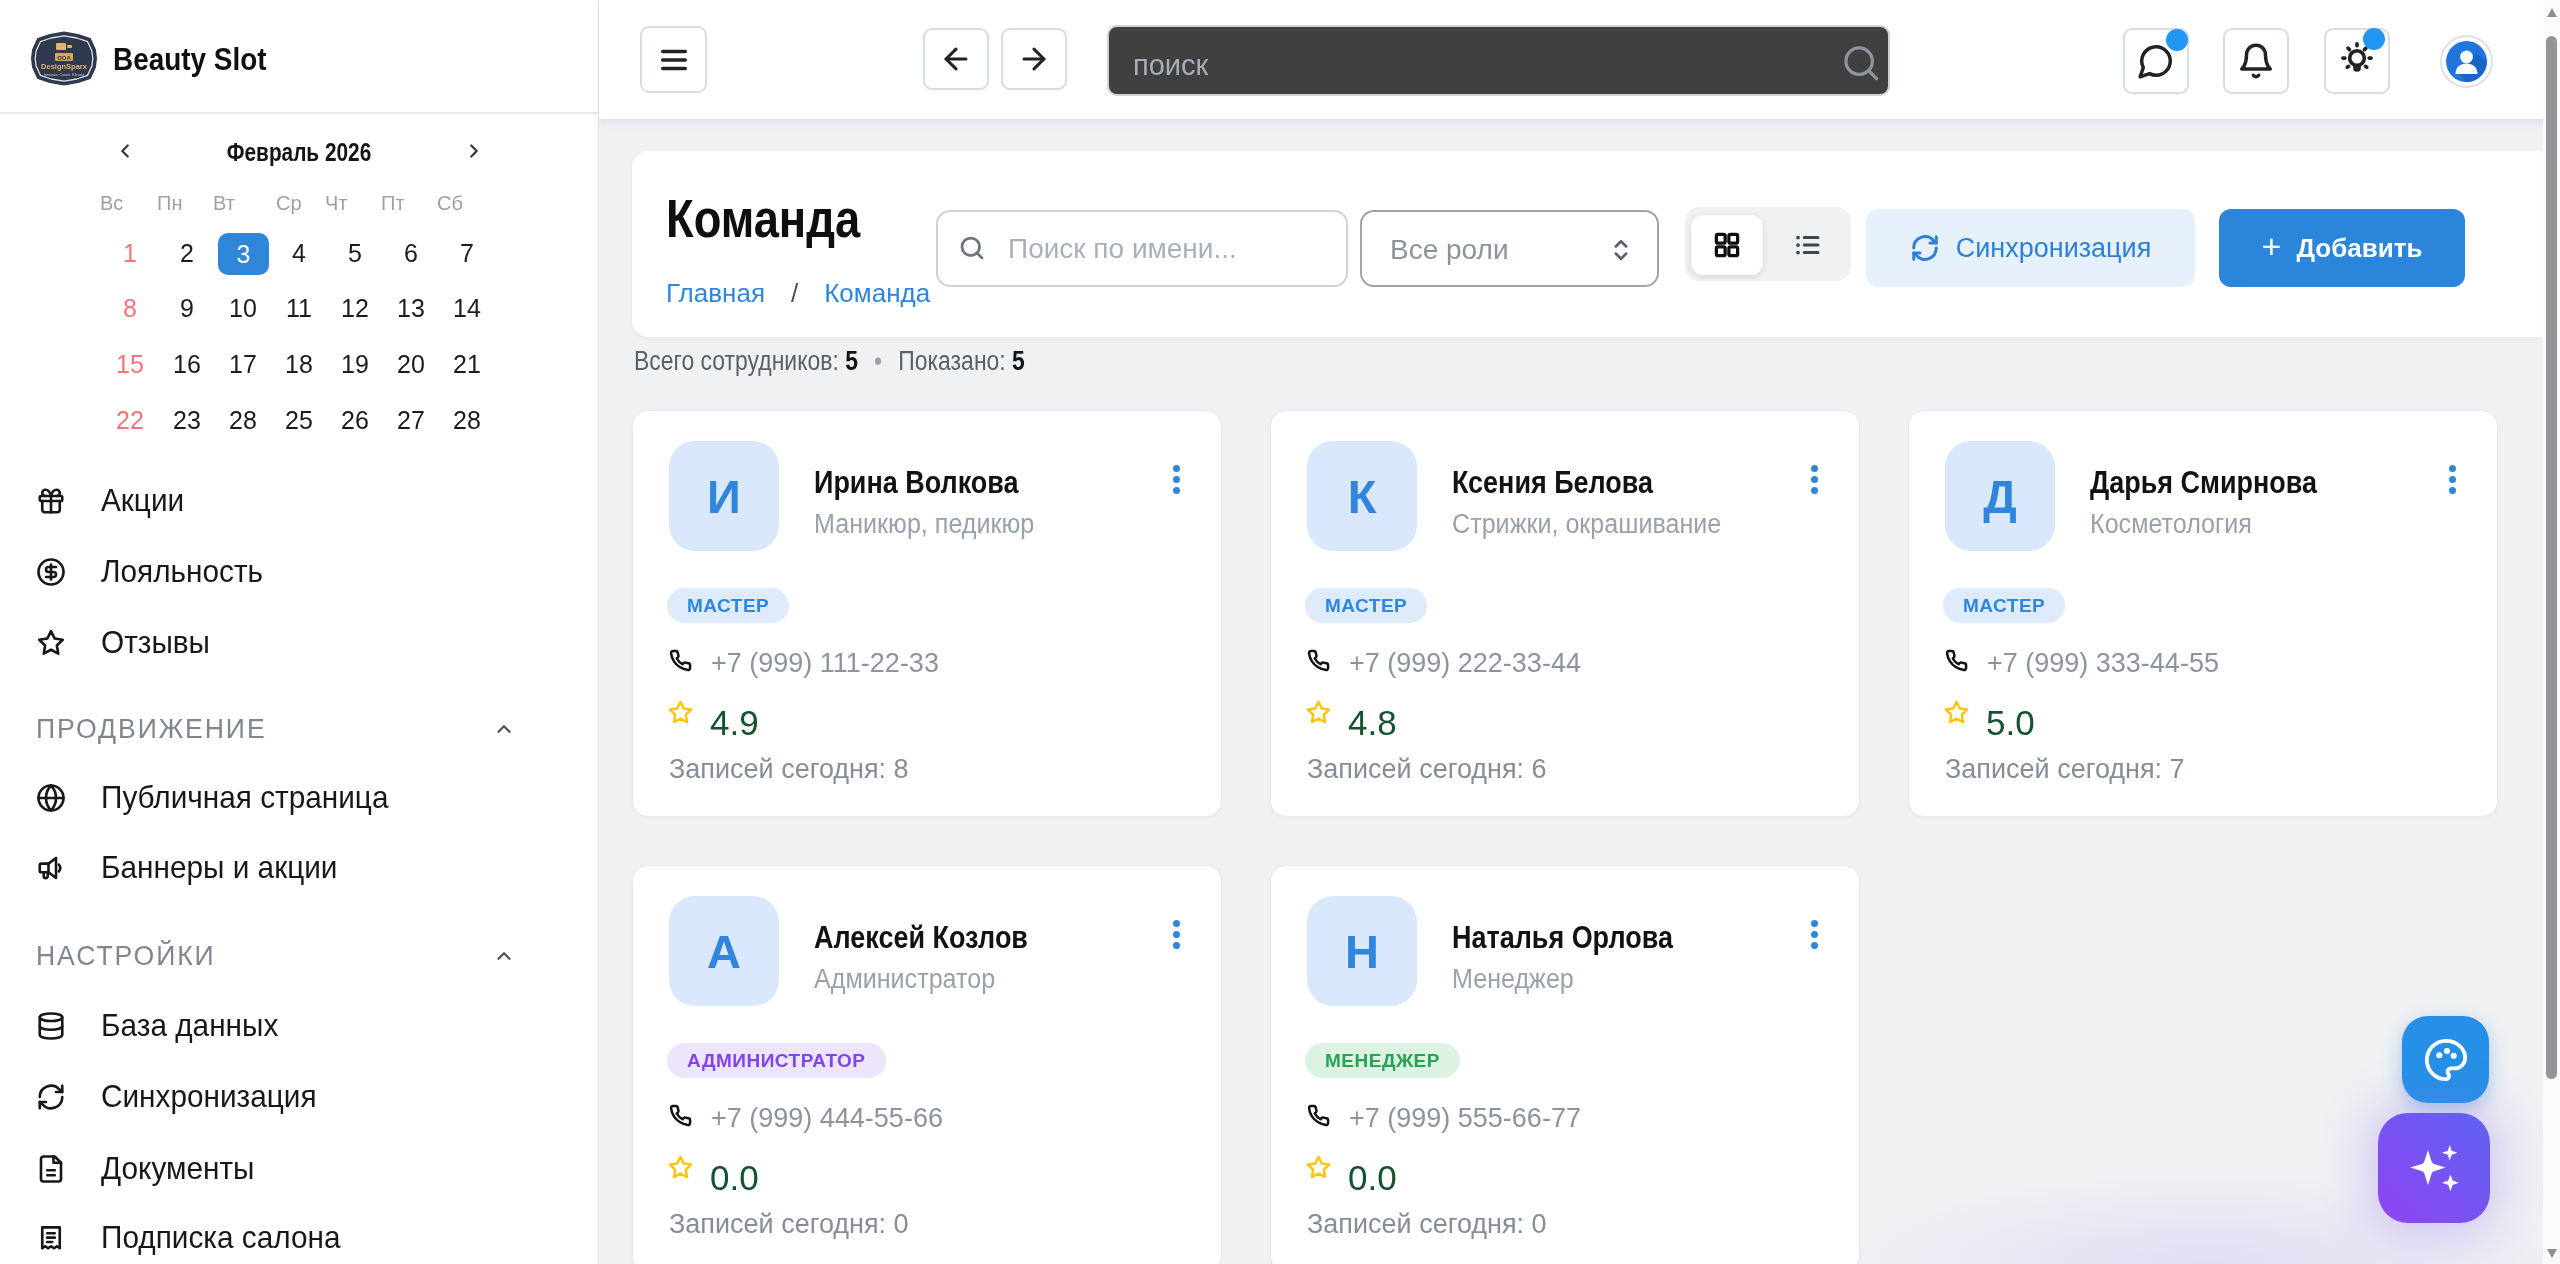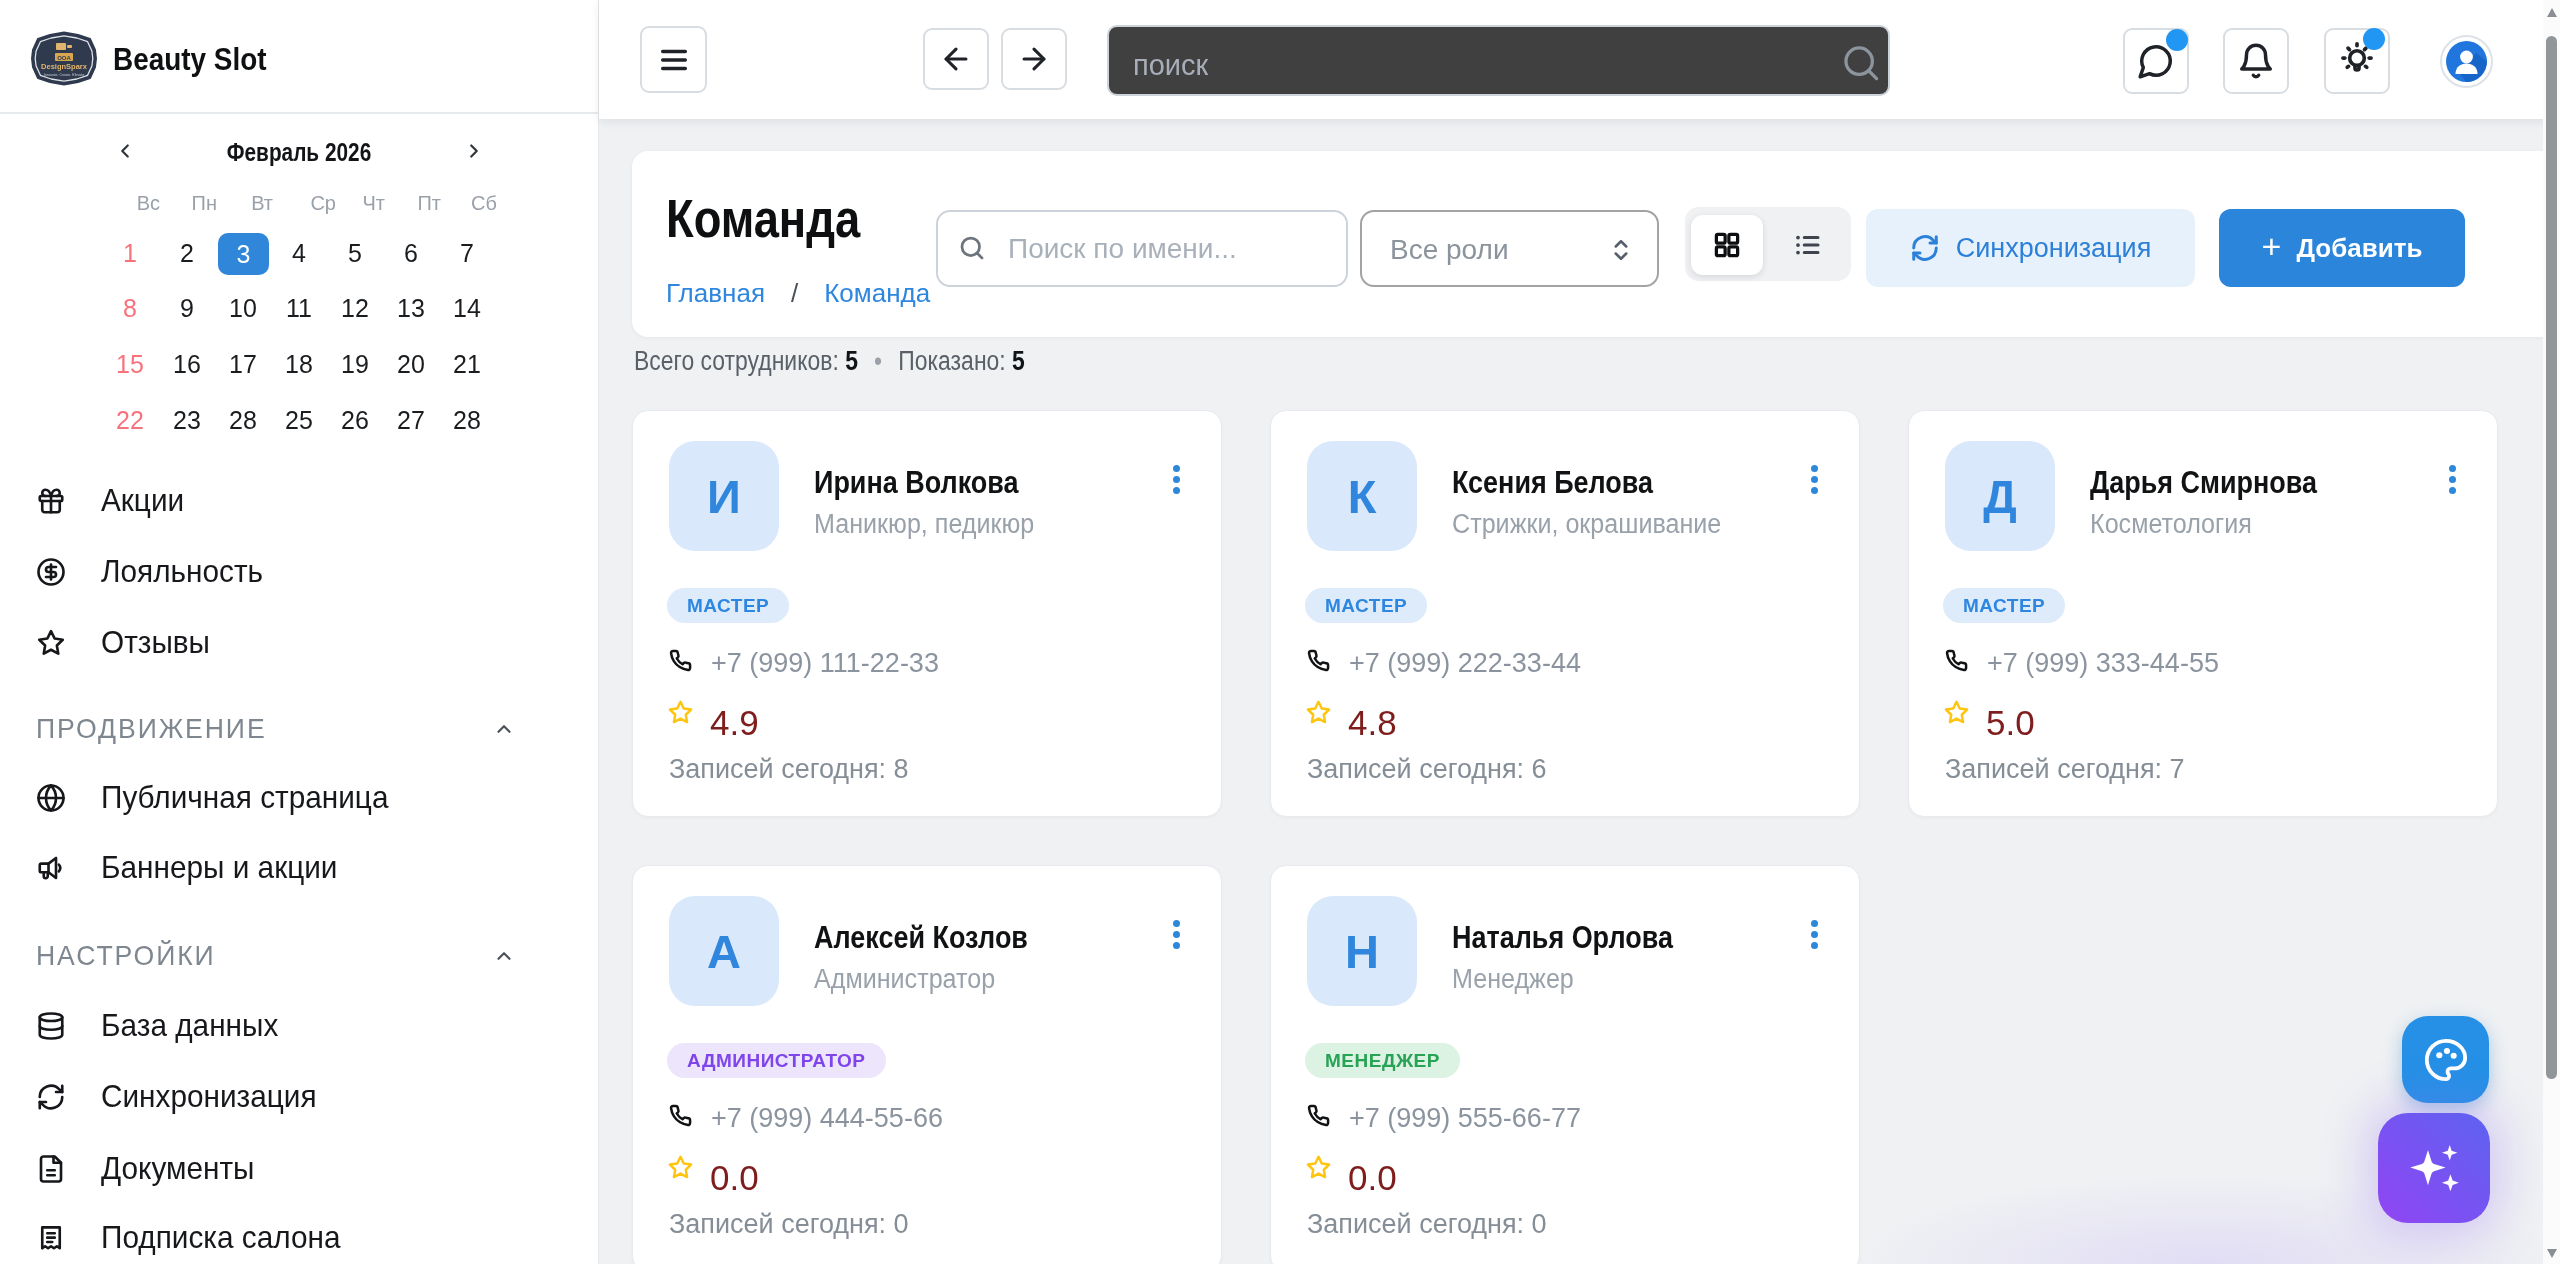--- a/index.html
+++ b/index.html
@@ -10,21 +10,21 @@
 
   
   #sidebar { position:absolute; left:0; top:0; width:599px; height:1264px; background:#fff; border-right:1px solid #e3e6ea; }
   #logo-badge { position:absolute; left:31px; top:31px; }
   #logo-title { position:absolute; left:113px; top:42px; font-size:31px; font-weight:bold; color:#0e1012; transform:scaleX(.9); transform-origin:0 0; white-space:nowrap; }
   #side-div1 { position:absolute; left:0; top:112px; width:599px; height:2px; background:#e7eaec; }
 
   
   #cal-title { position:absolute; left:0; top:137px; width:598px; text-align:center; font-size:26px; font-weight:bold; color:#121417; transform:scaleX(.8); }
   .cal-arr { position:absolute; top:140px; color:#30363c; }
-  .ch { position:absolute; width:60px; text-align:right; font-size:20px; color:#9aa1a9; }
+  .ch { position:absolute; width:60px; text-align:left; font-size:20px; color:#9aa1a9; }
   .day { position:absolute; width:60px; text-align:center; font-size:25px; color:#1a1d20; }
   .sun { color:#f8727b; }
   #selday { position:absolute; left:218px; top:233px; width:51px; height:42px; background:#3086d8; border-radius:10px; color:#fff; font-size:25px; text-align:center; line-height:42px; }
 
   
   .mi { position:absolute; left:0; width:598px; height:44px; }
   .mi svg { position:absolute; left:36px; top:50%; transform:translateY(-50%); }
   .mi .t { position:absolute; left:101px; top:calc(50% - 1px); transform:translateY(-50%) scaleX(.93); transform-origin:0 50%; font-size:32px; color:#16181b; white-space:nowrap; }
   .sect { position:absolute; left:36px; font-size:28px; color:#7e868f; letter-spacing:2px; font-weight:normal; transform:scaleX(.95); transform-origin:0 0; white-space:nowrap; }
   .sect-ch { position:absolute; left:493px; color:#4b5259; }
@@ -65,21 +65,21 @@
   .sub { position:absolute; left:181px; top:98px; font-size:27px; color:#99a1ab; transform:scaleX(.93); transform-origin:0 0; white-space:nowrap; }
   .dots3 { position:absolute; left:528px; top:46px; width:30px; height:46px; }
   .dots3 i { position:absolute; left:50%; width:7px; height:7px; margin-left:-3.5px; border-radius:50%; background:#2d87da; }
   .badge { position:absolute; left:34px; top:177px; height:35px; border-radius:18px; padding:0 20px; font-size:19px; font-weight:bold; letter-spacing:.5px; line-height:35px; }
   .b-blue { background:#ddebfb; color:#2d87e0; }
   .b-purple { background:#ece5fc; color:#7f45ea; }
   .b-green { background:#dcf3e4; color:#28a355; }
   .row-ph { position:absolute; left:36px; top:238px; }
   .ph-t { position:absolute; left:78px; top:237px; font-size:27px; color:#8b949e; }
   .row-st { position:absolute; left:34px; top:288px; }
-  .st-t { position:absolute; left:77px; top:292px; font-size:35px; color:#7f1d1d; }
+  .st-t { position:absolute; left:77px; top:292px; font-size:35px; color:#14532d; }
   .rec { position:absolute; left:36px; top:343px; font-size:27px; color:#858d96; white-space:nowrap; }
 
   
   #fab-palette { position:absolute; left:2402px; top:1016px; width:87px; height:87px; border-radius:26px; background:#2590e6; display:flex; align-items:center; justify-content:center; box-shadow:0 6px 18px rgba(37,120,200,.35); }
   #fab-spark { position:absolute; left:2378px; top:1113px; width:112px; height:110px; border-radius:30px; background:linear-gradient(225deg,#5d63f0 0%,#7a52f2 55%,#9145f2 100%); display:flex; align-items:center; justify-content:center; box-shadow:0 0 45px 12px rgba(150,110,246,.30); }
 
   
   #sbar { position:absolute; right:0; top:0; width:17px; height:1264px; background:#fbfbfc; }
   #sbar .thumb { position:absolute; left:3px; top:36px; width:11px; height:1043px; background:#939699; border-radius:7px; }
   #sbar .tri-u { position:absolute; left:3.5px; top:8px; width:0; height:0; border-left:5px solid transparent; border-right:5px solid transparent; border-bottom:9px solid #8b8f93; }

